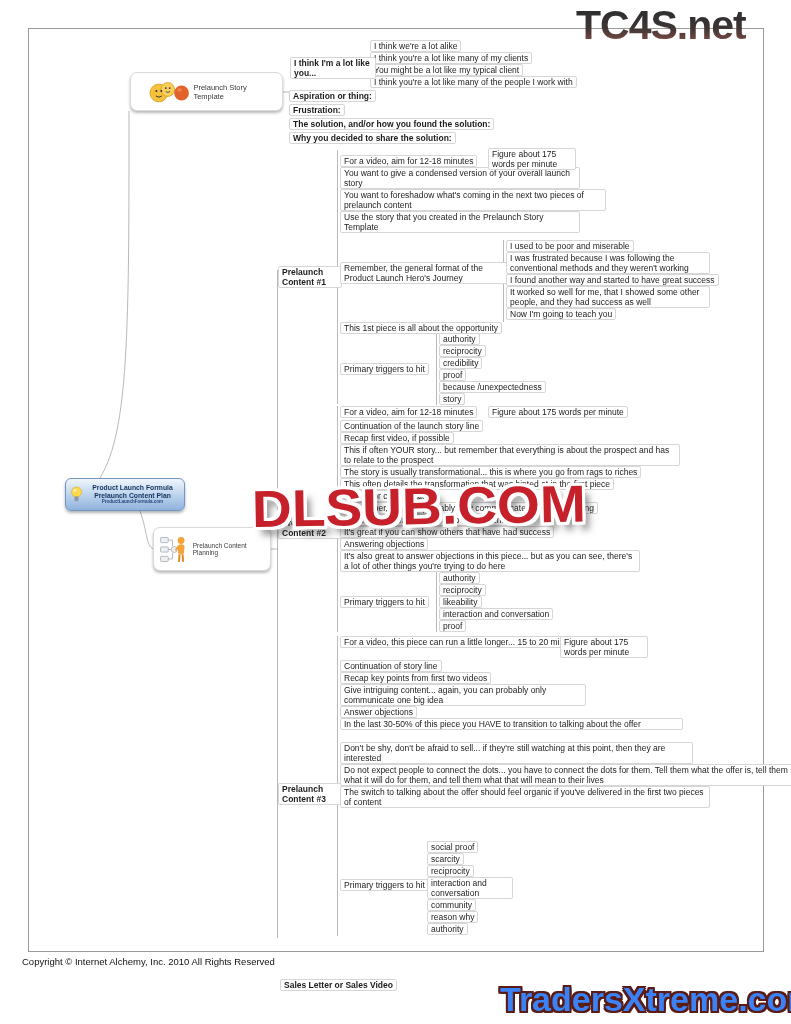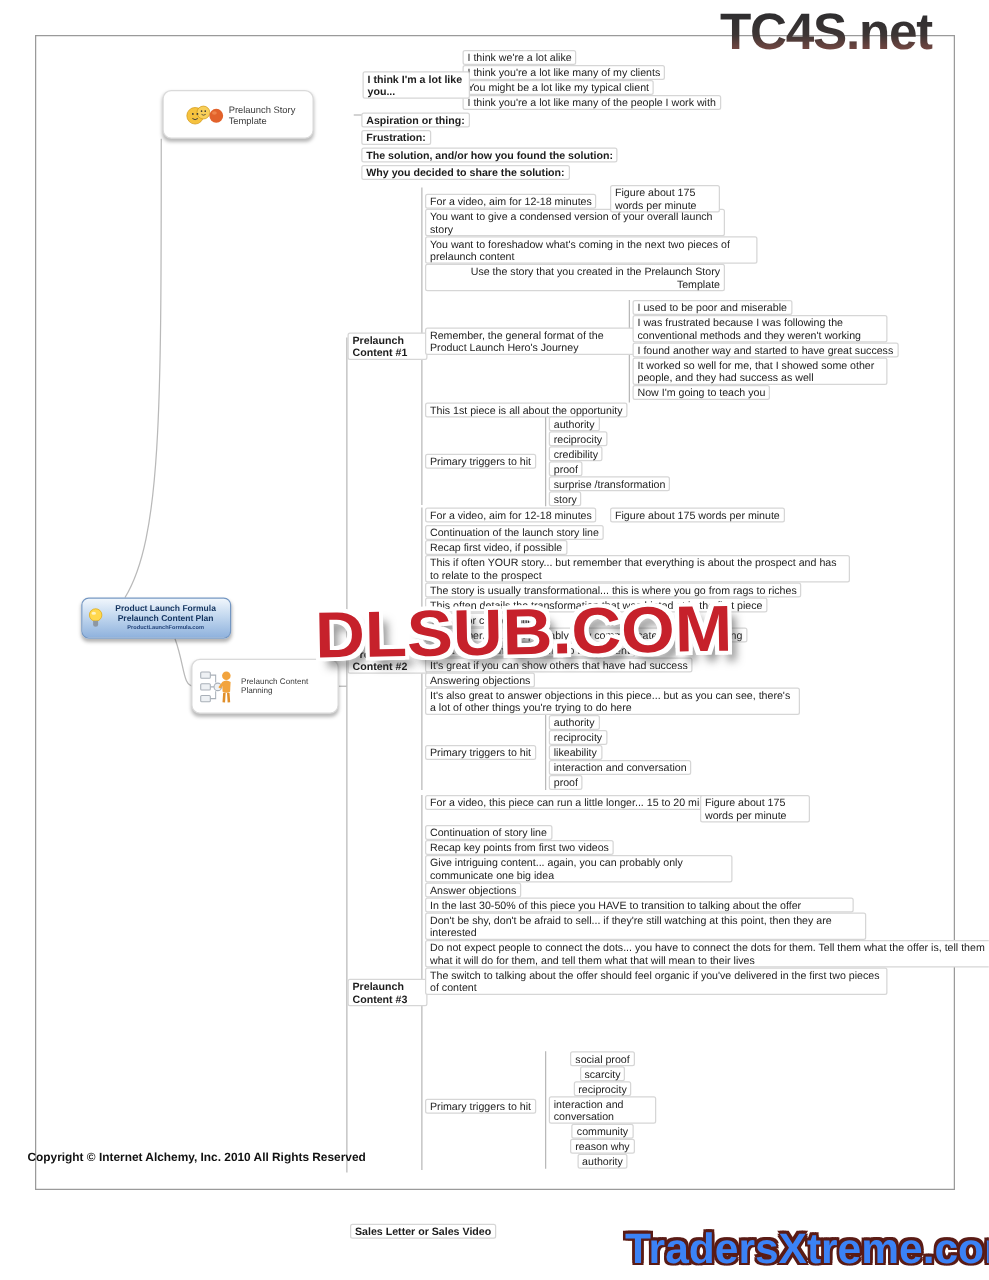--- a/index.html
+++ b/index.html
@@ -36,21 +36,21 @@
   .wm-mid{left:252px;top:479px;font-size:52px;color:#c6212b;
           transform:scaleX(1.06) rotate(-1deg);transform-origin:left center;
           text-shadow:-3px -3px 0 #fff,3px -3px 0 #fff,-3px 3px 0 #fff,3px 3px 0 #fff,
                       -3px 0 0 #fff,3px 0 0 #fff,0 -3px 0 #fff,0 3px 0 #fff,
                       6px 8px 7px rgba(50,50,50,.55);}
   .wm-bot{left:468px;top:980px;font-size:34px;color:#3b82f6;
           text-shadow:-2px -2px 0 #5a1b15,2px -2px 0 #5a1b15,-2px 2px 0 #5a1b15,
                       2px 2px 0 #5a1b15,0 2px 0 #5a1b15,0 -2px 0 #5a1b15,
                       2px 0 0 #5a1b15,-2px 0 0 #5a1b15,
                       0 0 9px rgba(255,255,255,.95),0 0 14px rgba(255,255,255,.9);margin-left:32px;}
-  .copyright{position:absolute;left:22px;top:921px;font-size:9.5px;color:#111;z-index:2;font-weight:bold;}
+  .copyright{position:absolute;left:22px;top:956px;font-size:9.5px;color:#111;z-index:2;}
 </style>
 </head>
 <body>
 
 <div class="border"></div>
 
 <svg class="lines" width="791" height="1024">
   <g stroke="#b9b9b9" stroke-width="1" fill="none">
     <path d="M129,111 C129,330 129,430 100,478"></path>
     <path d="M140,511 C148,533 146,549 155,549"></path>
@@ -73,21 +73,21 @@
     <ellipse cx="6" cy="4.5" rx="1.8" ry="1.2" fill="#fff3c0"></ellipse>
     <path d="M5.5 10.5 h4 v3.2 a2 1.6 0 0 1 -4 0 z" fill="#8d97a3"></path>
   </svg>
   <div class="roottxt">
     <div class="r1">Product Launch Formula</div>
     <div class="r1">Prelaunch Content Plan</div>
     <div class="r2">ProductLaunchFormula.com</div>
   </div>
 </div>
 
-<div class="floatnode" style="left:130px;top:72px;width:121px;height:39px;padding-left:17px;">
+<div class="floatnode" style="left:130px;top:72px;width:153px;height:39px;padding-left:17px;">
   <svg width="42" height="25" viewBox="0 0 42 25">
     <circle cx="11" cy="14" r="9" fill="#f6c23e" stroke="#d49a17" stroke-width="0.8"></circle>
     <circle cx="20" cy="10.5" r="7" fill="#f8cf5a" stroke="#d49a17" stroke-width="0.8"></circle>
     <circle cx="8.5" cy="12" r="1" fill="#333"></circle>
       <circle cx="13.5" cy="12" r="1" fill="#333"></circle>
     <path d="M8 17 q3 2.5 6 0" stroke="#333" fill="none" stroke-width="1"></path>
     <circle cx="18" cy="9" r="0.9" fill="#333"></circle>
       <circle cx="22" cy="9" r="0.9" fill="#333"></circle>
     <path d="M18 12.5 q2 1.8 4.5 0" stroke="#333" fill="none" stroke-width="0.8"></path>
     <circle cx="34" cy="14" r="7.5" fill="#e2622b"></circle>
@@ -126,42 +126,42 @@
   </svg>
   <span class="nlabel" style="font-size:6.5px;">Prelaunch Content Planning</span>
 </div>
 
 <div class="row b w abs" style="left:278px;top:266px;width:56px;">Prelaunch Content #1</div>
 
 <div class="col" style="left:340px;top:155px;">
   <div class="row">For a video, aim for 12-18 minutes</div>
   <div class="row w" style="width:232px;">You want to give a condensed version of your overall launch story</div>
   <div class="row w" style="width:258px;">You want to foreshadow what's coming in the next two pieces of prelaunch content</div>
-  <div class="row w" style="width:232px;text-align:right;">Use the story that you created in the Prelaunch Story Template</div>
+  <div class="row w" style="width:232px;">Use the story that you created in the Prelaunch Story Template</div>
 </div>
 <div class="row w abs" style="left:488px;top:148px;width:80px;">Figure about 175 words per minute</div>
 
 <div class="row w abs" style="left:340px;top:262px;width:165px;">Remember, the general format of the Product Launch Hero's Journey</div>
 <div class="col" style="left:506px;top:240px;">
   <div class="row">I used to be poor and miserable</div>
   <div class="row w" style="width:196px;">I was frustrated because I was following the conventional methods and they weren't working</div>
   <div class="row">I found another way and started to have great success</div>
   <div class="row w" style="width:196px;">It worked so well for me, that I showed some other people, and they had success as well</div>
   <div class="row">Now I'm going to teach you</div>
 </div>
 
 <div class="row abs" style="left:340px;top:322px;">This 1st piece is all about the opportunity</div>
 
 <div class="row abs" style="left:340px;top:363px;">Primary triggers to hit</div>
 <div class="col" style="left:439px;top:333px;">
   <div class="row">authority</div>
   <div class="row">reciprocity</div>
   <div class="row">credibility</div>
   <div class="row">proof</div>
-  <div class="row">surprise /transformation</div>
+  <div class="row">because /unexpectedness</div>
   <div class="row">story</div>
 </div>
 
 <div class="row b w abs" style="left:278px;top:517px;width:56px;">Prelaunch Content #2</div>
 
 <div class="row abs" style="left:340px;top:406px;">For a video, aim for 12-18 minutes</div>
 <div class="row abs" style="left:488px;top:406px;">Figure about 175 words per minute</div>
 
 <div class="col" style="left:340px;top:420px;">
   <div class="row">Continuation of the launch story line</div>
@@ -190,27 +190,27 @@
 
 <div class="row w abs" style="left:340px;top:636px;width:240px;">For a video, this piece can run a little longer... 15 to 20 minutes</div>
 <div class="row w abs" style="left:560px;top:636px;width:80px;">Figure about 175 words per minute</div>
 
 <div class="col" style="left:340px;top:660px;">
   <div class="row">Continuation of story line</div>
   <div class="row">Recap key points from first two videos</div>
   <div class="row w" style="width:238px;">Give intriguing content... again, you can probably only communicate one big idea</div>
   <div class="row">Answer objections</div>
   <div class="row w" style="width:335px;">In the last 30-50% of this piece you HAVE to transition to talking about the offer</div>
-  <div class="row w" style="width:345px;">Don't be shy, don't be afraid to sell... if they're still watching at this point, then they are interested</div>
+  <div class="row w" style="width:345px;margin-top:12px;">Don't be shy, don't be afraid to sell... if they're still watching at this point, then they are interested</div>
   <div class="row w" style="width:448px;">Do not expect people to connect the dots... you have to connect the dots for them. Tell them what the offer is, tell them what it will do for them, and tell them what that will mean to their lives</div>
   <div class="row w" style="width:362px;">The switch to talking about the offer should feel organic if you've delivered in the first two pieces of content</div>
 </div>
 
 <div class="row abs" style="left:340px;top:879px;">Primary triggers to hit</div>
-<div class="col" style="left:439px;top:841px;align-items:center;">
+<div class="col" style="left:427px;top:841px;">
   <div class="row">social proof</div>
   <div class="row">scarcity</div>
   <div class="row">reciprocity</div>
   <div class="row w" style="width:78px;">interaction and conversation</div>
   <div class="row">community</div>
   <div class="row">reason why</div>
   <div class="row">authority</div>
 </div>
 
 <div class="row b abs" style="left:280px;top:931px;margin-top:48px;">Sales Letter or Sales Video</div>

